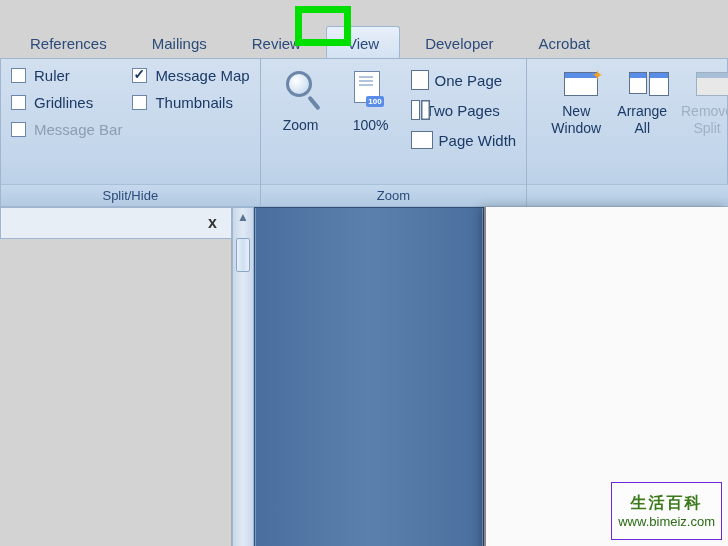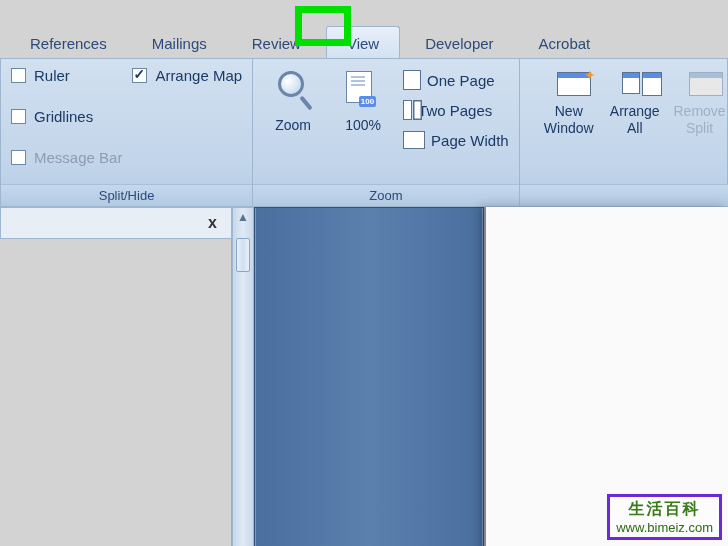--- a/index.html
+++ b/index.html
@@ -12,21 +12,21 @@
   .hilite { position: absolute; border: 7px solid #00e000; pointer-events: none; z-index: 5; }
 
   
   .ribbon { display: flex; height: 148px; background: linear-gradient(to bottom, #d2e0f0 0%, #c2d5ea 70%, #b5cce4 100%); border: 1px solid #9fb6d0; border-top: none; }
   .group { border-right: 1px solid #9fb6d0; display: flex; flex-direction: column; position: relative; }
   .group-body { flex: 1; display: flex; padding: 6px 10px 0 10px; gap: 10px; }
   .group-title { text-align: center; font-size: 13px; color: #2b4b7a; background: linear-gradient(to bottom, #c5d8ed 0%, #b2cae2 100%); height: 22px; line-height: 22px; border-top: 1px solid #a8bfd8; }
 
   
   .sh { width: 294px; }
-  .sh .col { display: flex; flex-direction: column; gap: 24px; padding-top: 2px; }
+  .sh .col { display: flex; flex-direction: column; gap: 10px; padding-top: 2px; }
   .chk { display: flex; align-items: center; gap: 8px; cursor: default; }
   .chk .box { width: 15px; height: 15px; background: #fff; border: 1px solid #6b86a8; position: relative; flex-shrink: 0; }
   .chk .box.checked::after { content: "✓"; position: absolute; top: -3px; left: 0; font-size: 14px; font-weight: bold; color: #1b3a66; }
   .chk .lbl { font-size: 15px; color: #1b3a66; white-space: nowrap; }
   .chk.disabled .lbl { color: #8d9db1; }
 
   
   .zm { width: 272px; }
   .zm .bigbtn { display: flex; flex-direction: column; align-items: center; justify-content: flex-start; width: 60px; padding-top: 4px; cursor: default; }
   .zm .bigbtn .zlbl { font-size: 14px; color: #1b3a66; margin-top: 6px; }
@@ -64,21 +64,21 @@
   .workspace { position: relative; height: 350px; display: flex; }
   .docmap { width: 232px; background: #e8eef6; border: 1px solid #9fb6d0; position: relative; height: 32px;}
   .docmap .closex { position: absolute; top: 6px; right: 14px; font-size: 16px; color: #333; cursor: default; font-weight: bold; }
   .scroller { width: 22px; background: linear-gradient(to right, #c8d8ea 0%, #e0eaf5 50%, #c8d8ea 100%); border: 1px solid #9fb6d0; position: relative; height: 100%; }
   .scroller .up { position: absolute; top: 2px; left: 4px; font-size: 12px; color: #5a7290; }
   .scroller .thumb { position: absolute; top: 30px; left: 3px; width: 14px; height: 34px; background: linear-gradient(to right, #e8f0fa, #d0e0f0, #e8f0fa); border: 1px solid #8ba6c4; border-radius: 2px; }
   .bluepage { width: 230px; background: linear-gradient(to right, #4a6f9e 0%, #5b80ae 50%, #4a6f9e 100%); border: 1px solid #30507a; height: 100%; box-shadow: inset 1px 0 0 #7a9bc4, inset -1px 0 0 #7a9bc4; }
   .whitepage { flex: 1; background: #fafafa; border-left: 2px solid #888; box-shadow: -4px 0 10px rgba(0,0,0,0.25); height: 100%; }
   .leftgray { position:absolute; left:0; top:32px; width:232px; bottom:0; background:#d3d3d3; border-right:1px solid #aaa;}
 
-  .watermark { position: absolute; bottom: 6px; right: 6px; background: rgba(255,255,255,0.4); border: 3px solid #6d28d9; padding: 2px 6px; font-size: 13px; color: #2a6a12; text-align: center; }
+  .watermark { position: absolute; bottom: 6px; right: 6px; background: rgba(255,255,255,0.4); border: 1px solid #6d28d9; padding: 10px 6px; font-size: 13px; color: #2a6a12; text-align: center; }
   .watermark .wmtop { font-weight: bold; letter-spacing: 2px; color: #3a7a1a; font-size: 16px; }
 </style>
 </head>
 <body>
 
 <div class="tabs">
   <div class="tab">References</div>
   <div class="tab">Mailings</div>
   <div class="tab">Review</div>
   <div class="tab active">View</div>
@@ -101,21 +101,25 @@
           <span class="lbl">Gridlines</span>
         </div>
         <div class="chk disabled">
           <span class="box"></span>
           <span class="lbl">Message Bar</span>
         </div>
       </div>
       <div class="col">
         <div class="chk">
           <span class="box checked"></span>
-          <span class="lbl">Arrange Map</span>
+          <span class="lbl">Message Map</span>
+        </div>
+        <div class="chk">
+          <span class="box"></span>
+          <span class="lbl">Thumbnails</span>
         </div>
       </div>
     </div>
     <div class="group-title">Split/Hide</div>
   </div>
 
   <div class="group zm">
     <div class="group-body">
       <div class="bigbtn">
         <div class="mag">

